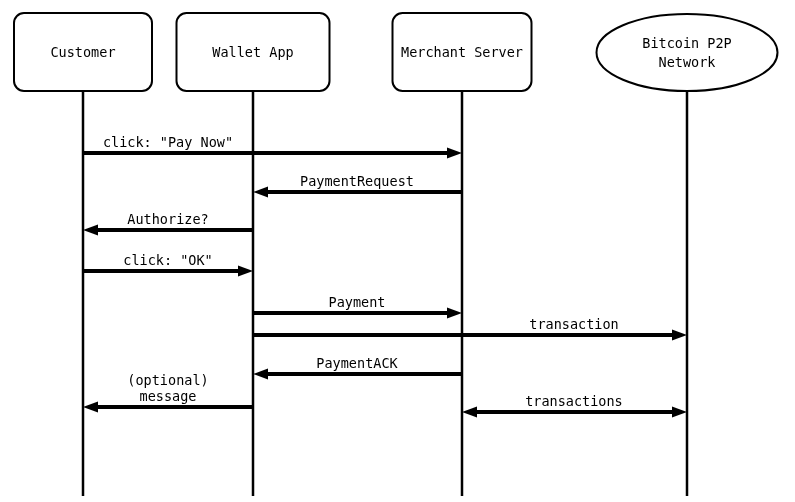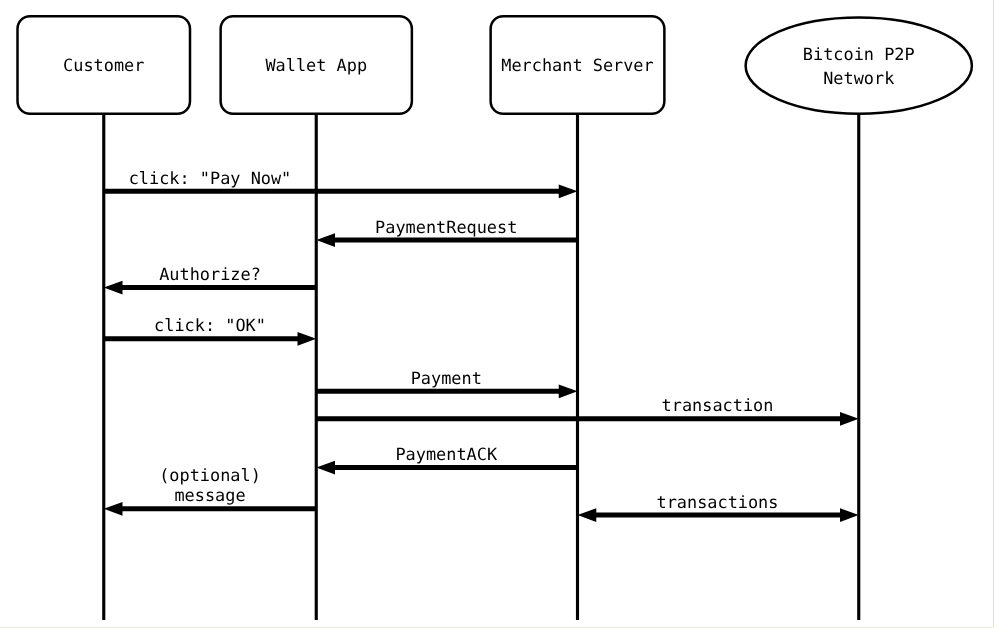--- a/index.html
+++ b/index.html
@@ -4,21 +4,21 @@
 <style>
   html, body {
     margin: 0;
     padding: 0;
     background: #ffffff;
   }
   .diagram-container {
     position: relative;
     width: 795px;
     height: 502px;
-    background: #84cc16;
+    background: #a21caf;
     overflow: hidden;
   }
   svg text {
     font-family: "DejaVu Sans Mono", "Liberation Mono", monospace;
     fill: #000000;
   }
 </style>
 </head>
 <body>
 

